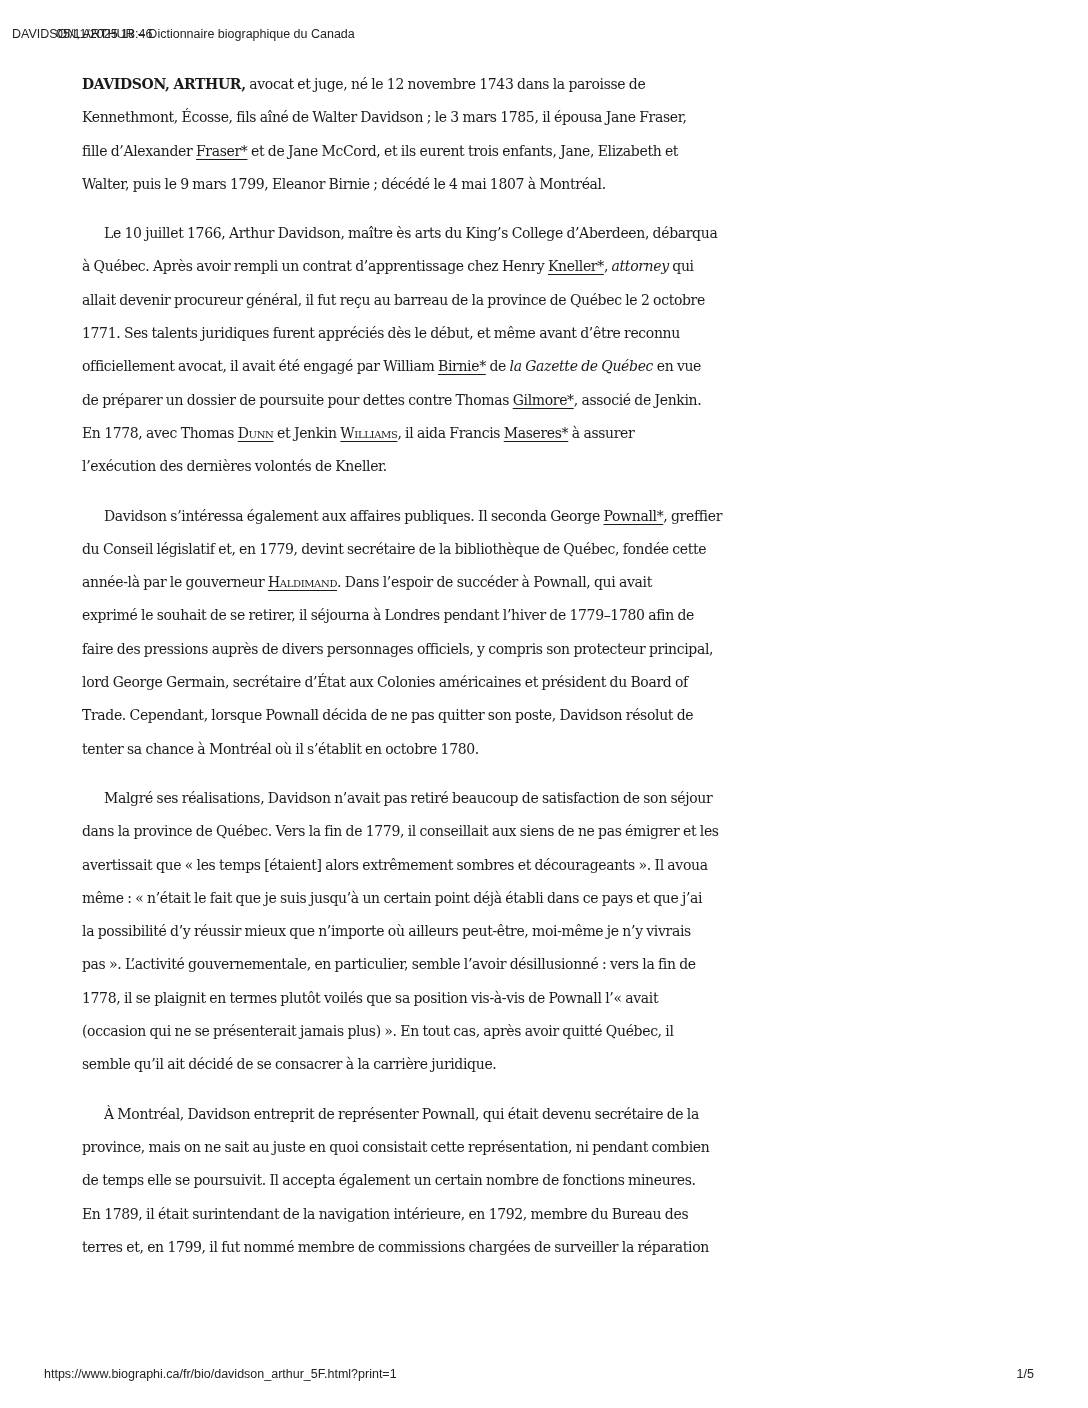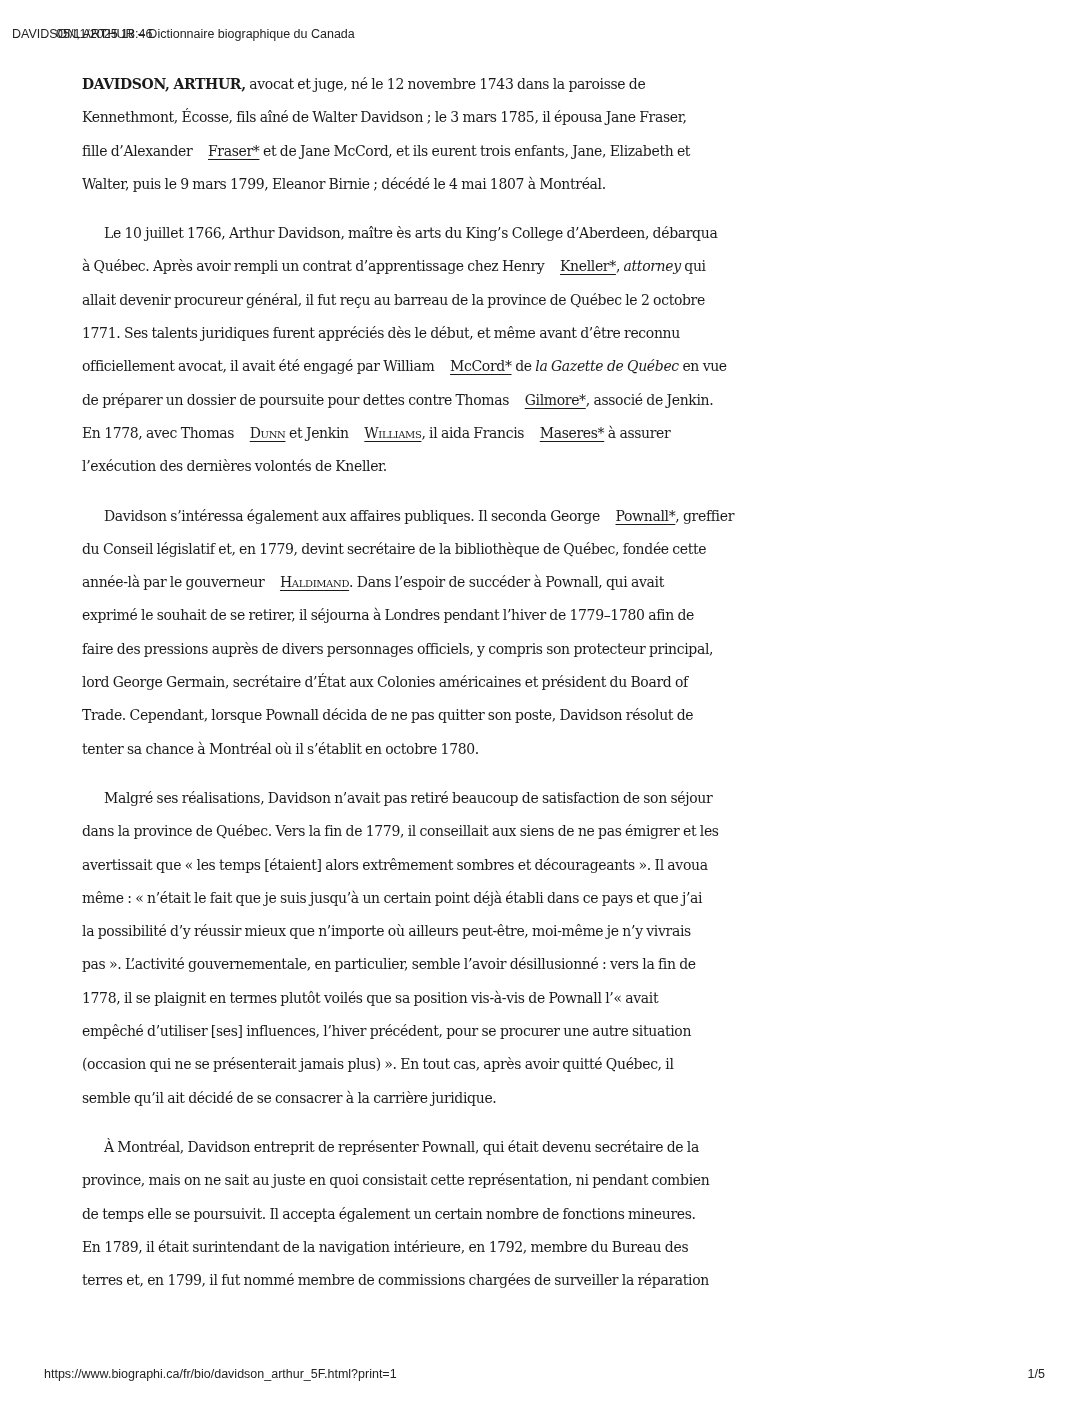--- a/index.html
+++ b/index.html
@@ -2,27 +2,27 @@
 <html><head>
   <meta charset="utf-8">
   <style>
     html, body { margin: 0; padding: 0; background: #ffffff; }
     body { width: 1088px; height: 1408px; position: relative; overflow: hidden; color: #1a1a1a; }
     .hdr { position: absolute; top: 27px; font-family: Liberation Sans, sans-serif; font-size: 12.5px; color: #222; margin-left: 12px; }
     .hdr-left { left: 44px; }
     .hdr-center { left: 0; right: 0; }
     .ftr { position: absolute; top: 1367px; font-family: "Liberation Sans", sans-serif; font-size: 12.5px; color: #222; }
     .ftr-left { left: 44px; }
-    .ftr-right { right: 43px; }
+    .ftr-right { right: 54px; }
     .article { position: absolute; left: 82px; top: 68px; width: 940px; font-family: "DejaVu Serif", "Liberation Serif", serif; font-size: 14px; color: #1a1a1a; letter-spacing: -0.35px; word-spacing: -0.5px; }
     .para { margin: 0 0 16px 0; }
     .line { display: block; height: 33.3px; line-height: 33.3px; white-space: nowrap; }
     .indent { padding-left: 22px; }
     .bold { font-weight: bold; }
-    a.ref { color: #1a1a1a; text-decoration: underline; text-underline-offset: 3px; margin-left: 12px; }
+    a.ref { color: #1a1a1a; text-decoration: underline; text-underline-offset: 3px; }
     .sc { font-variant: small-caps; }
     i { font-style: italic; }
   </style>
 </head>
 <body>
 
 <div class="hdr hdr-left">05/11/2025 18:46</div>
 <div class="hdr hdr-center">DAVIDSON, ARTHUR – Dictionnaire biographique du Canada</div>
 
 <div class="article">
@@ -32,21 +32,21 @@
     <span class="line">Kennethmont, Écosse, fils aîné de Walter Davidson ; le 3 mars 1785, il épousa Jane Fraser,</span>
     <span class="line"><span>fille d’Alexander </span><a class="ref" href="#">Fraser*</a><span> et de Jane McCord, et ils eurent trois enfants, Jane, Elizabeth et</span></span>
     <span class="line">Walter, puis le 9 mars 1799, Eleanor Birnie ; décédé le 4 mai 1807 à Montréal.</span>
   </div>
 
   <div class="para">
     <span class="line indent">Le 10 juillet 1766, Arthur Davidson, maître ès arts du King’s College d’Aberdeen, débarqua</span>
     <span class="line"><span>à Québec. Après avoir rempli un contrat d’apprentissage chez Henry </span><a class="ref" href="#">Kneller*</a><span>, </span><i>attorney</i><span> qui</span></span>
     <span class="line">allait devenir procureur général, il fut reçu au barreau de la province de Québec le 2 octobre</span>
     <span class="line">1771. Ses talents juridiques furent appréciés dès le début, et même avant d’être reconnu</span>
-    <span class="line"><span>officiellement avocat, il avait été engagé par William </span><a class="ref" href="#">McCord*</a><span> de </span><i>la Gazette de Québec</i><span> en vue</span></span>
+    <span class="line"><span>officiellement avocat, il avait été engagé par William </span><a class="ref" href="#">Birnie*</a><span> de </span><i>la Gazette de Québec</i><span> en vue</span></span>
     <span class="line"><span>de préparer un dossier de poursuite pour dettes contre Thomas </span><a class="ref" href="#">Gilmore*</a><span>, associé de Jenkin.</span></span>
     <span class="line"><span>En 1778, avec Thomas </span><a class="ref sc" href="#">Dunn</a><span> et Jenkin </span><a class="ref sc" href="#">Williams</a><span>, il aida Francis </span><a class="ref" href="#">Maseres*</a><span> à assurer</span></span>
     <span class="line">l’exécution des dernières volontés de Kneller.</span>
   </div>
 
   <div class="para">
     <span class="line indent"><span>Davidson s’intéressa également aux affaires publiques. Il seconda George </span><a class="ref" href="#">Pownall*</a><span>, greffier</span></span>
     <span class="line">du Conseil législatif et, en 1779, devint secrétaire de la bibliothèque de Québec, fondée cette</span>
     <span class="line"><span>année-là par le gouverneur </span><a class="ref sc" href="#">Haldimand</a><span>. Dans l’espoir de succéder à Pownall, qui avait</span></span>
     <span class="line">exprimé le souhait de se retirer, il séjourna à Londres pendant l’hiver de 1779–1780 afin de</span>
@@ -57,21 +57,20 @@
   </div>
 
   <div class="para">
     <span class="line indent">Malgré ses réalisations, Davidson n’avait pas retiré beaucoup de satisfaction de son séjour</span>
     <span class="line">dans la province de Québec. Vers la fin de 1779, il conseillait aux siens de ne pas émigrer et les</span>
     <span class="line">avertissait que « les temps [étaient] alors extrêmement sombres et décourageants ». Il avoua</span>
     <span class="line">même : « n’était le fait que je suis jusqu’à un certain point déjà établi dans ce pays et que j’ai</span>
     <span class="line">la possibilité d’y réussir mieux que n’importe où ailleurs peut-être, moi-même je n’y vivrais</span>
     <span class="line">pas ». L’activité gouvernementale, en particulier, semble l’avoir désillusionné : vers la fin de</span>
     <span class="line">1778, il se plaignit en termes plutôt voilés que sa position vis-à-vis de Pownall l’« avait</span>
-    <span class="line">empêché d’utiliser [ses] influences, l’hiver précédent, pour se procurer une autre situation</span>
     <span class="line">(occasion qui ne se présenterait jamais plus) ». En tout cas, après avoir quitté Québec, il</span>
     <span class="line">semble qu’il ait décidé de se consacrer à la carrière juridique.</span>
   </div>
 
   <div class="para">
     <span class="line indent">À Montréal, Davidson entreprit de représenter Pownall, qui était devenu secrétaire de la</span>
     <span class="line">province, mais on ne sait au juste en quoi consistait cette représentation, ni pendant combien</span>
     <span class="line">de temps elle se poursuivit. Il accepta également un certain nombre de fonctions mineures.</span>
     <span class="line">En 1789, il était surintendant de la navigation intérieure, en 1792, membre du Bureau des</span>
     <span class="line">terres et, en 1799, il fut nommé membre de commissions chargées de surveiller la réparation</span>

